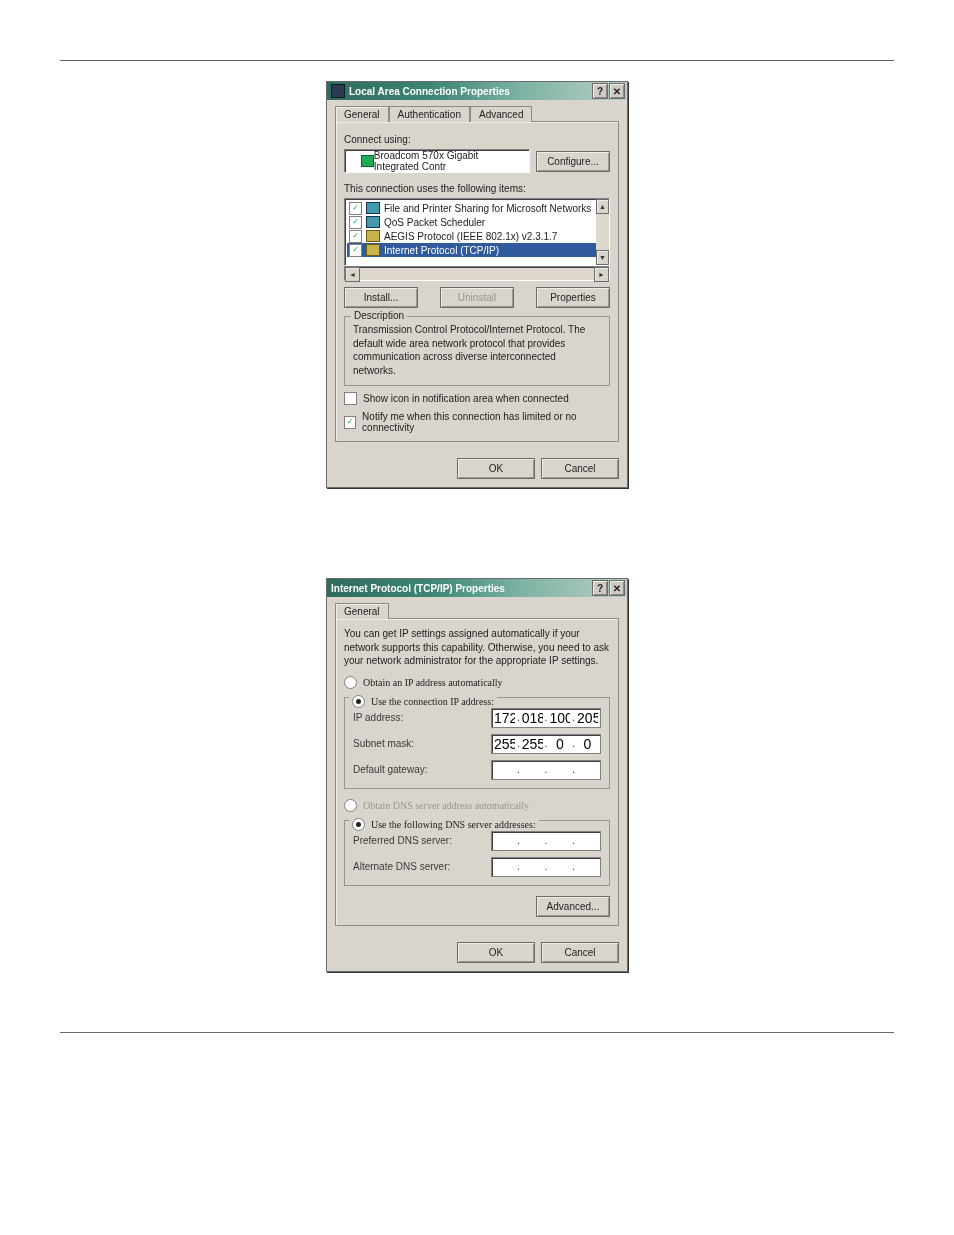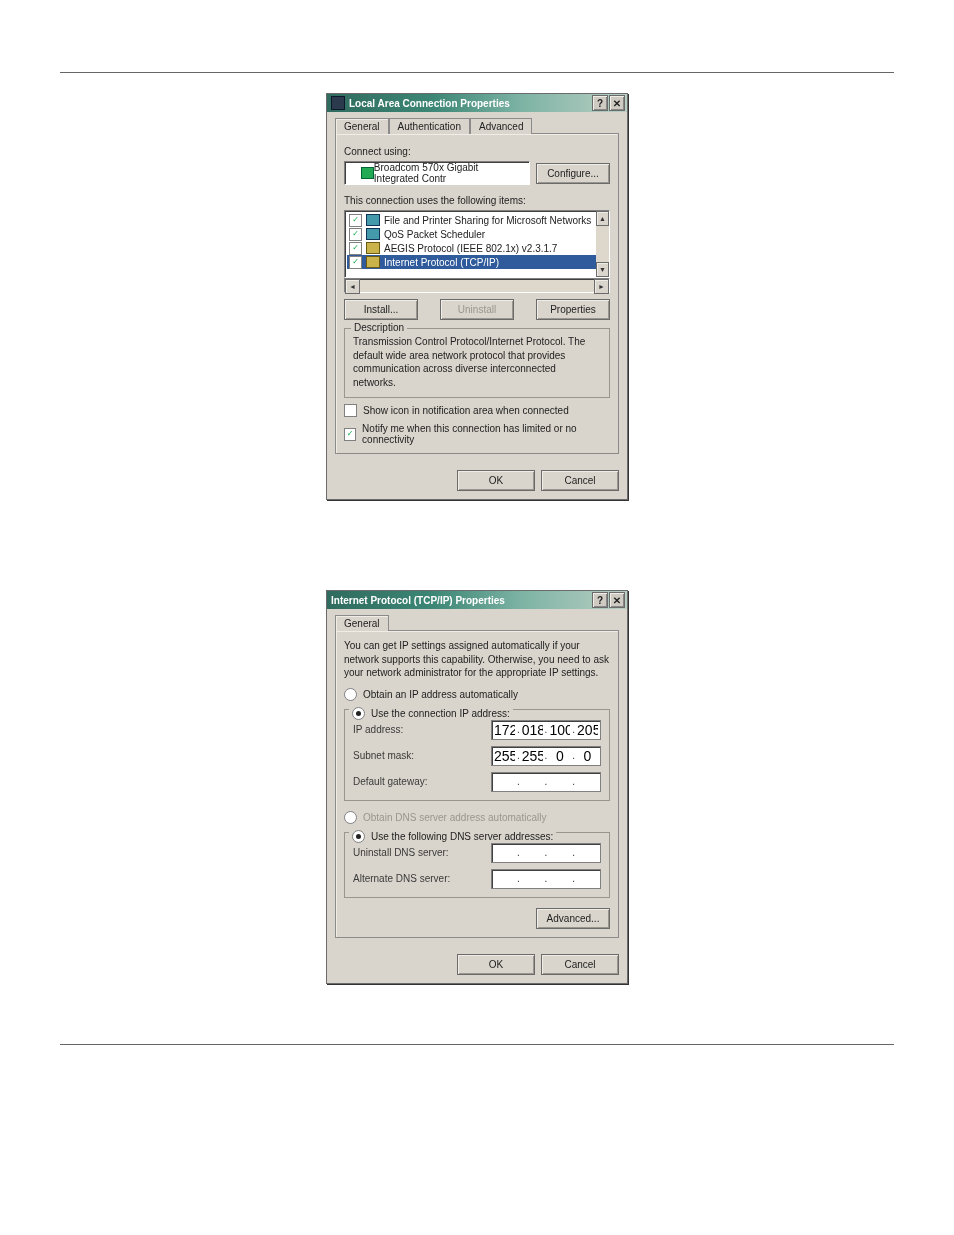--- a/index.html
+++ b/index.html
@@ -1,16 +1,16 @@
 <!DOCTYPE html>
 <html><head>
 <meta charset="utf-8">
 <style>
   html,body{margin:0;padding:0;background:#fff;font-family:Tahoma,Arial,sans-serif;font-size:11px;color:#000;}
-  .page{width:954px;margin:12px auto;padding:60px 60px 40px 60px;box-sizing:border-box;}
+  .page{width:954px;margin:0 auto;padding:60px 60px 40px 60px;box-sizing:border-box;}
   hr.rule{border:none;border-top:1px solid #666;margin:0 0 20px 0;}
   .dialog-wrap{display:flex;justify-content:center;margin:8px 0 90px 0;}
   .dialog{width:300px;background:#d9d5cc;border:1px solid #6b6b6b;box-shadow:1px 1px 0 #333;font-size:10px;color:#222;}
   .titlebar{height:18px;display:flex;align-items:center;justify-content:space-between;
     background:linear-gradient(90deg,#2f6b5e 0%,#3c8675 35%,#7db3a4 65%,#b9cfc4 100%);
     color:#fff;font-weight:bold;padding:0 2px 0 4px;}
   .titlebar .left{display:flex;align-items:center;gap:4px;}
   .sysicon{width:12px;height:12px;background:#2b3b4d;border:1px solid #0a1a2a;}
   .winbtns{display:flex;gap:1px;}
   .winbtn{width:14px;height:14px;background:#cfcbc2;border:1px solid #6b6b6b;display:flex;align-items:center;justify-content:center;color:#222;font-size:10px;font-weight:bold;box-shadow:inset 1px 1px 0 #f0ede6,inset -1px -1px 0 #888;}
@@ -40,21 +40,21 @@
   .legend{position:absolute;top:-7px;left:6px;background:#d9d5cc;padding:0 3px;font-size:10px;}
   .checkbox-row{display:flex;align-items:center;gap:6px;margin-top:6px;}
   .footerbtns{display:flex;justify-content:flex-end;gap:6px;padding:8px;}
   
   .ipgrid{display:grid;grid-template-columns:1fr 110px;gap:6px 6px;align-items:center;margin-top:4px;}
   .ipbox{display:flex;align-items:center;height:18px;background:#fff;border:1px solid #808080;box-shadow:inset 1px 1px 0 #404040;}
   .oct{width:25%;text-align:center;border:none;outline:none;font-size:14px;font-family:inherit;background:transparent;}
   .dot{color:#333;}
   .radio{width:11px;height:11px;border:1px solid #808080;border-radius:50%;background:#fff;display:inline-flex;align-items:center;justify-content:center;}
   .radio.sel::after{content:"";width:5px;height:5px;background:#222;border-radius:50%;}
-  .radio-row{display:flex;align-items:center;gap:6px;margin:5px 0;}
+  .radio-row{display:flex;align-items:center;gap:6px;margin:5px 0;font-family:Liberation Serif, serif;}
   .disabled-text{color:#9a968d;}
   .desc{line-height:1.35;}
   .muted-label{color:#3a3a3a;}
   hr.footer{border:none;border-top:1px solid #666;margin:40px 0 0 0;}
 </style>
 </head>
 <body>
 
 <div class="page">
   <hr class="rule">
@@ -215,21 +215,21 @@
           <div class="radio-row" style="margin-top:10px;">
             <span class="radio"></span>
             <span class="disabled-text">Obtain DNS server address automatically</span>
           </div>
           <div class="fieldset" style="padding-top:2px;">
             <div class="radio-row" style="position:absolute;top:-8px;left:4px;background:#d9d5cc;padding:0 3px;text-align:center;">
               <span class="radio sel"></span>
               <span>Use the following DNS server addresses:</span>
             </div>
             <div class="ipgrid" style="margin-top:8px;">
-              <span class="muted-label">Uninstall DNS server:</span>
+              <span class="muted-label">Preferred DNS server:</span>
               <div class="ipbox" id="ipbox-pdns">
                   <input class="oct" style="">
                   <span class="dot">.</span>
                   <input class="oct" style="">
                   <span class="dot">.</span>
                   <input class="oct" style="">
                   <span class="dot">.</span>
                   <input class="oct" style="">
                 </div>
               <span class="muted-label">Alternate DNS server:</span>

